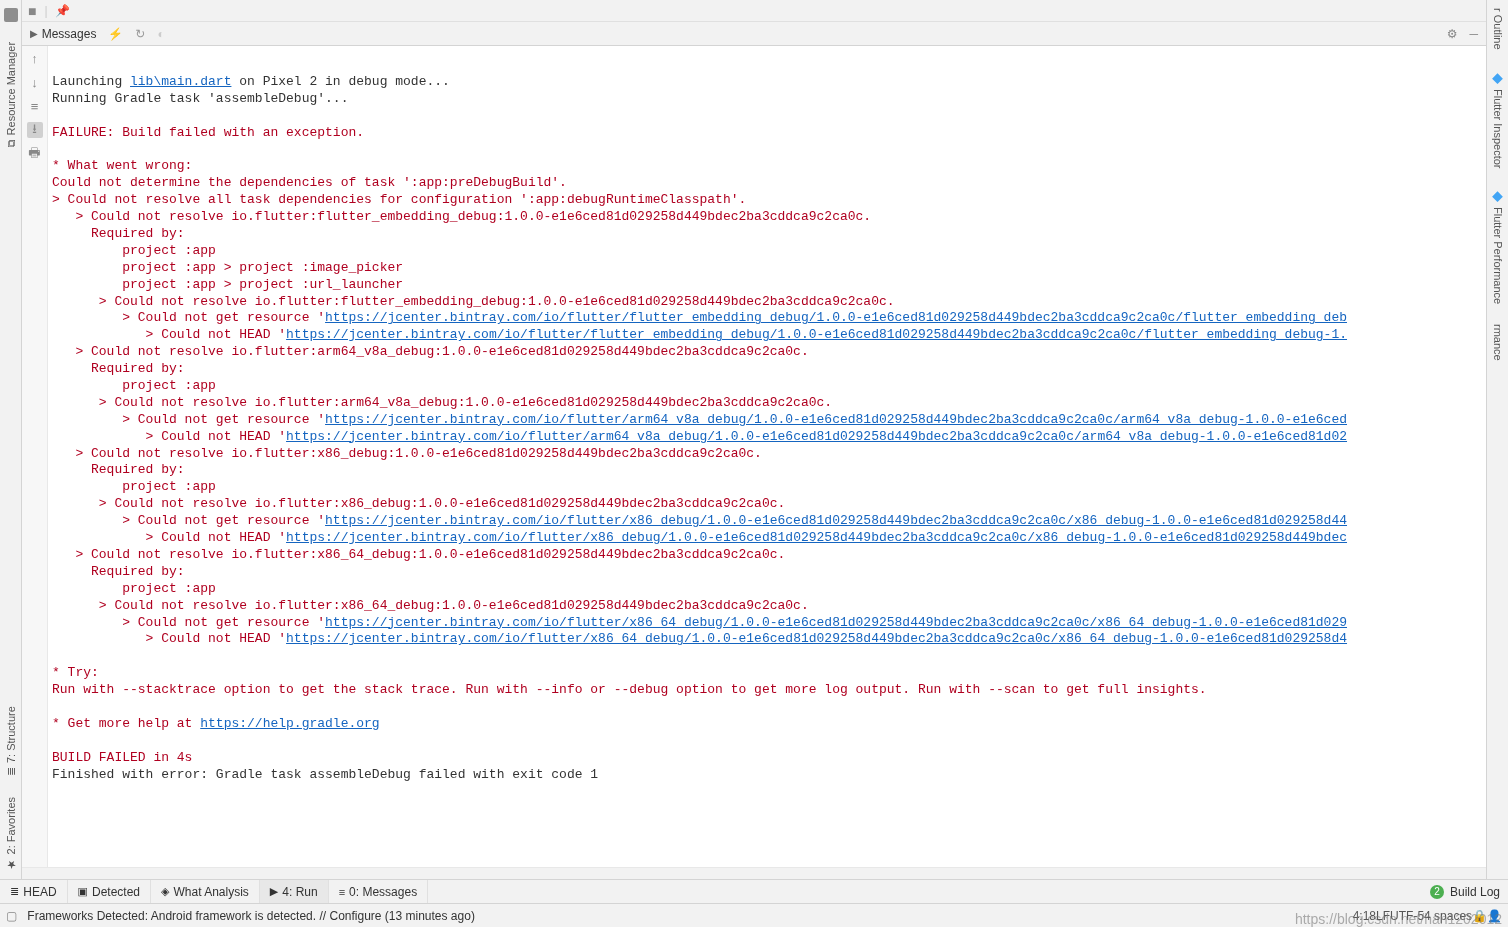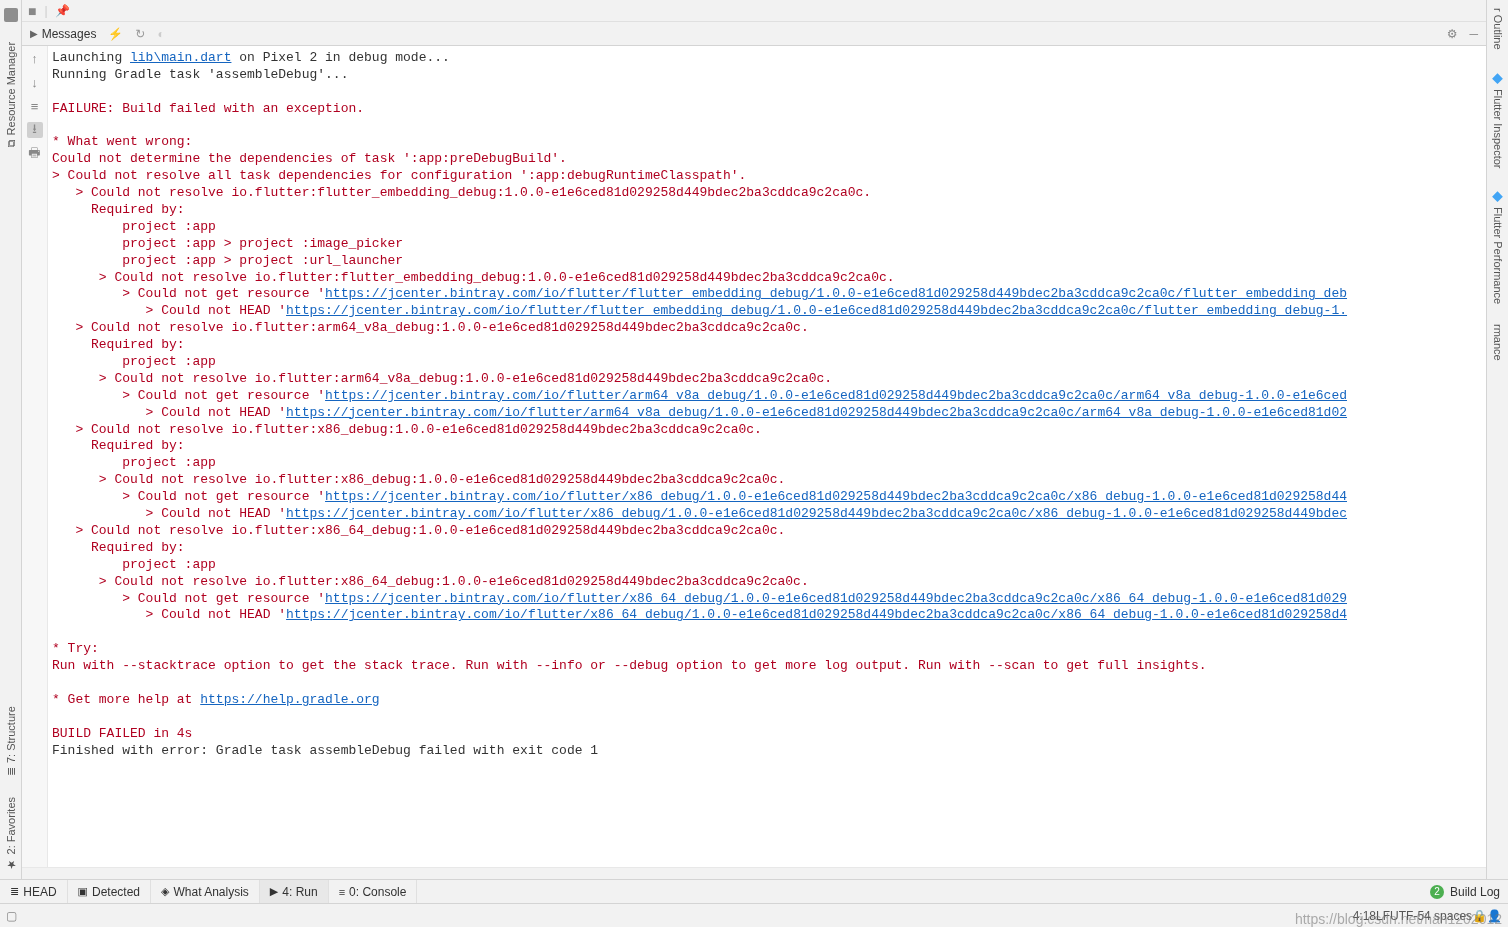--- a/index.html
+++ b/index.html
@@ -36,21 +36,21 @@
 .dim-ic { color: #ccc; cursor: pointer; }
 .spacer { flex: 1; }
 .gear-ic, .hide-ic { color: #888; cursor: pointer; }
 
 
 .content-row { flex: 1; display: flex; min-height: 0; }
 .gutter { width: 26px; background: #f7f7f7; border-right: 1px solid #e8e8e8; display: flex; flex-direction: column; align-items: center; padding-top: 4px; gap: 8px; }
 .gutter .gic { width: 16px; height: 16px; display: flex; align-items: center; justify-content: center; color: #888; font-size: 13px; cursor: pointer; }
 .gutter .gic.active { background: #d0d0d0; border-radius: 2px; }
 
-.console-area { flex: 1; overflow: auto; padding: 4px 8px 4px 4px; font-family: "Consolas","Courier New",monospace; font-size: 13px; line-height: 1.3; white-space: pre; color: #333; }
+.console-area { flex: 1; overflow: auto; padding: 4px 8px 4px 4px; font-family: "Consolas","Courier New",monospace; font-size: 13px; line-height: 1.3; white-space: pre; color: #333; margin-top: 24px; }
 .console-area .red { color: #b00020; }
 .console-area a { color: #1565c0; text-decoration: underline; }
 .scroll-bottom-bar { height: 12px; background: #f2f2f2; border-top: 1px solid #e8e8e8; }
 
 
 .bottom-tabs { height: 24px; background: #f2f2f2; border-top: 1px solid #d4d4d4; display: flex; align-items: stretch; font-size: 12px; }
 .bottom-tabs .tab { display: flex; align-items: center; gap: 4px; padding: 0 10px; border-right: 1px solid #e0e0e0; cursor: pointer; color: #333; }
 .bottom-tabs .tab.active { background: #e8e8e8; }
 .bottom-tabs .tab .ic { font-size: 11px; }
 .bottom-tabs .right-side { margin-left: auto; display: flex; align-items: center; gap: 6px; padding-right: 8px; }
@@ -195,30 +195,31 @@
   <div class="tab">
       <span class="ic">◈</span>
       <span>What Analysis</span>
     </div>
   <div class="tab active">
       <span class="ic">▶</span>
       <span>4: Run</span>
     </div>
   <div class="tab">
       <span class="ic">≡</span>
-      <span>0: Console</span>
+      <span>0: Messages</span>
     </div>
   <div class="right-side">
     <span class="badge-green">2</span>
     <span>Build Log</span>
   </div>
 </div>
 
 <div class="status-bar">
   <span class="ic">▢</span>
+  <span>Frameworks Detected: Android framework is detected. // Configure (13 minutes ago)</span>
   <div class="right">
     <span>4:18</span>
     <span>LF</span>
     <span>UTF-5</span>
     <span>4 spaces</span>
     <span class="lock-ic">🔒</span>
     <span class="bell-ic">👤</span>
   </div>
 </div>
 

